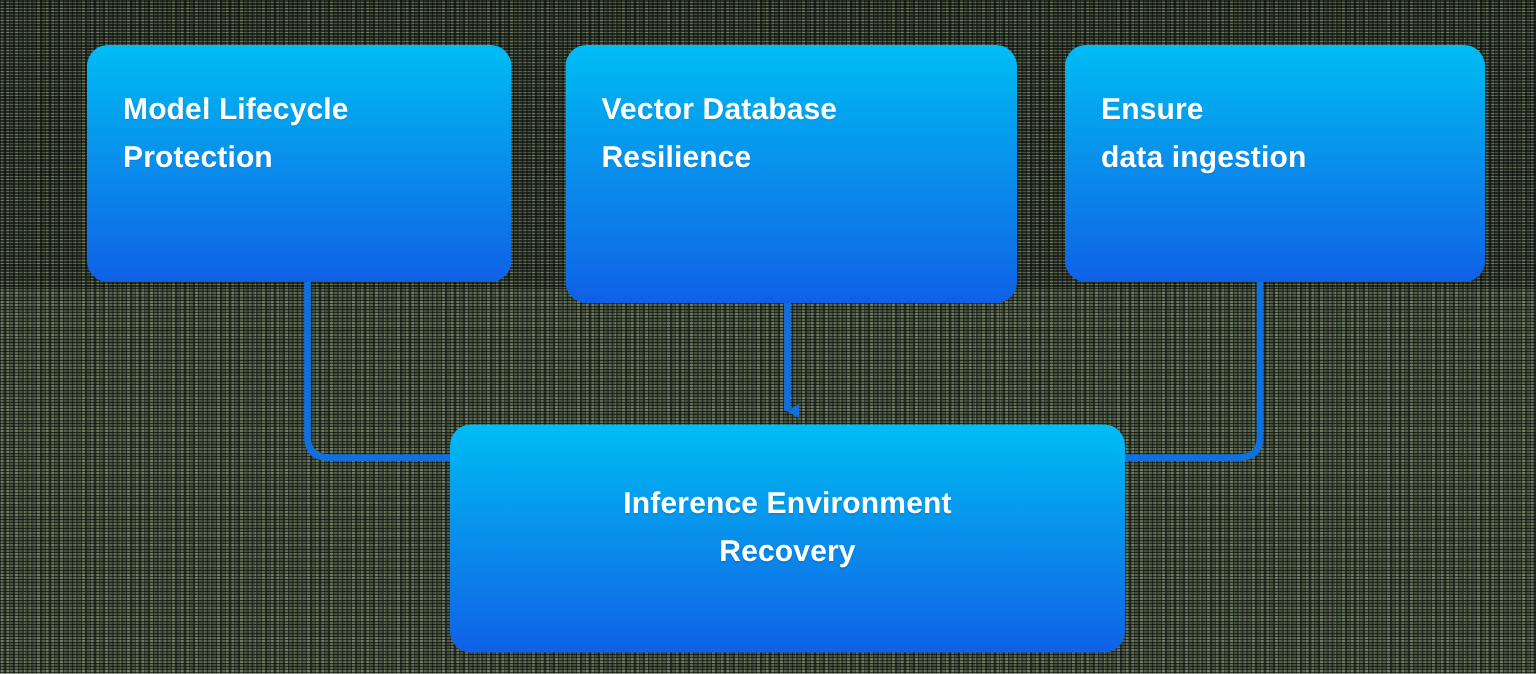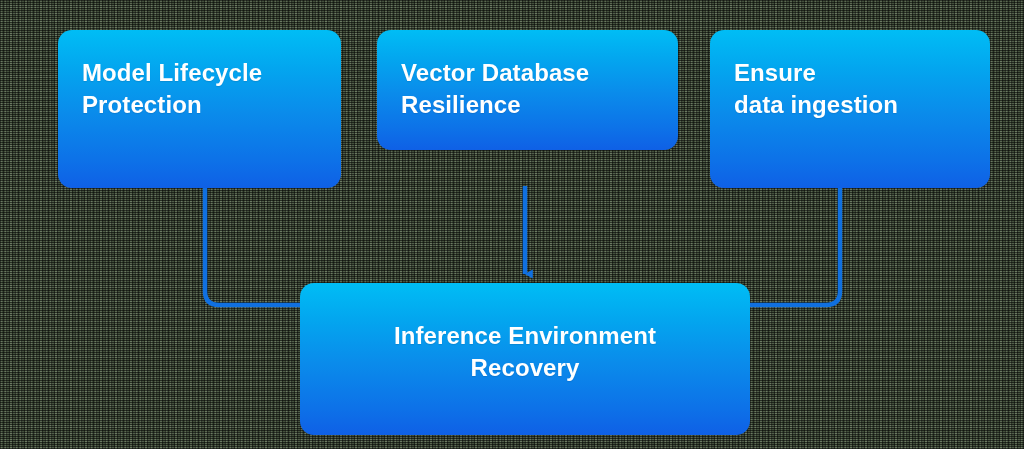--- a/index.html
+++ b/index.html
@@ -50,40 +50,40 @@
     background-image: linear-gradient(180deg, #00bdf5 0%, #03a6ef 24%, #0a8ceb 52%, #0d72e8 82%, #0f60e6 100%);
     display: flex;
     align-items: flex-start;
     justify-content: flex-start;
     overflow: hidden;
   }
 
   .node-label {
     color: #ffffff;
     font-weight: bold;
-    font-size: 24px;
+    font-size: 20px;
     line-height: 32px;
     letter-spacing: 0.1px;
     white-space: pre-line;
     text-shadow: 0 1px 1px rgba(0,0,0,0.10);
   }
 
   
   #node-model-lifecycle {
     left: 58px;
     top: 30px;
     width: 283px;
     height: 158px;
     padding: 27px 0 0 24px;
   }
   #node-vector-database {
     left: 377px;
     top: 30px;
     width: 301px;
-    height: 120px;
+    height: 172px;
     padding: 27px 0 0 24px;
   }
   #node-data-ingestion {
     left: 710px;
     top: 30px;
     width: 280px;
     height: 158px;
     padding: 27px 0 12px 24px;
   }
 

